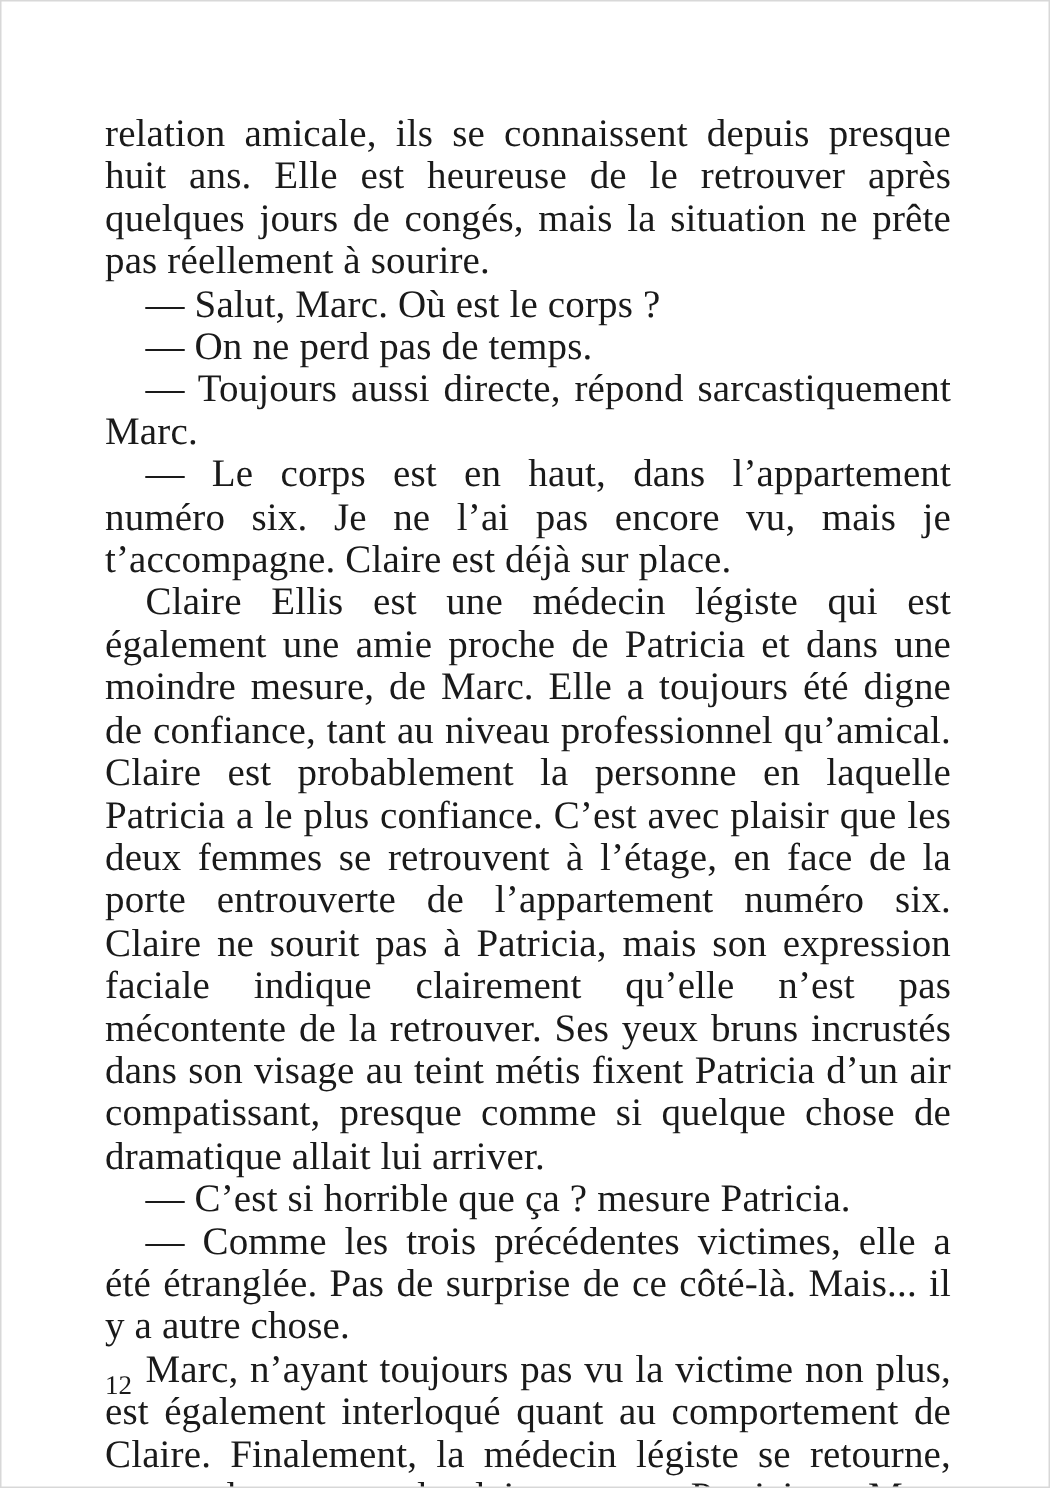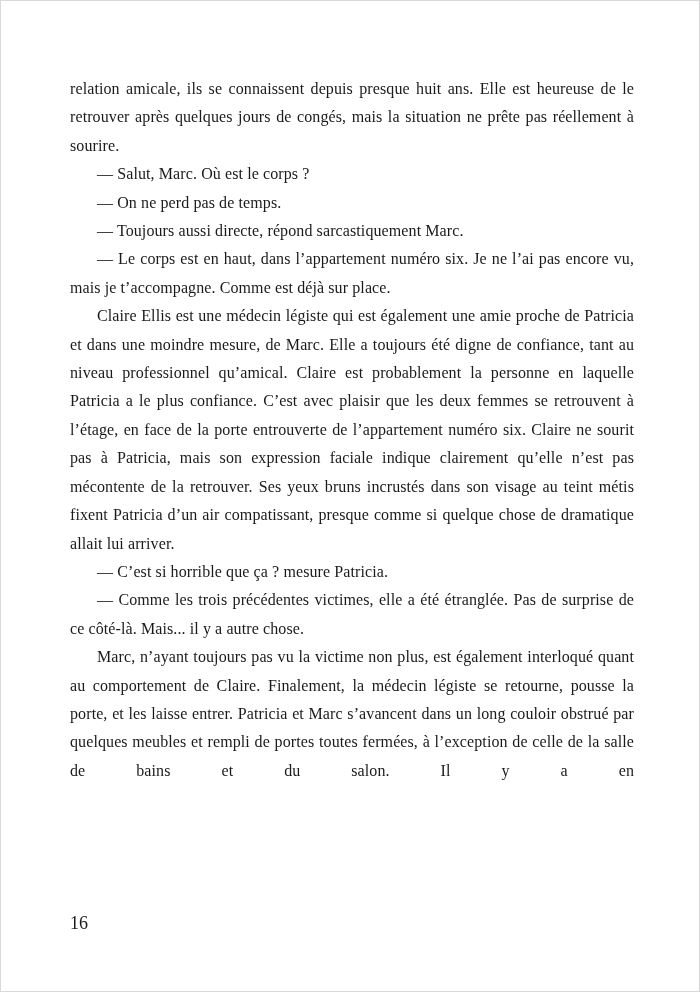--- a/index.html
+++ b/index.html
@@ -20,21 +20,21 @@
   }
   .text-block {
     position: absolute;
     top: 74px;
     left: 69px;
     width: 564px;
   }
   .text-block p {
     margin: 0;
     padding: 0;
-    font-size: 16px;
+    font-size: 26px;
     line-height: 28.4px;
     text-align: justify;
     letter-spacing: 0.1px;
   }
   .text-block p.indent {
     text-indent: 27px;
   }
   .text-block p.cont:last-child {
     text-align-last: justify;
   }
@@ -48,20 +48,20 @@
 </style>
 </head>
 <body>
 
 <div class="page">
   <div class="text-block">
     <p>relation amicale, ils se connaissent depuis presque huit ans. Elle est heureuse de le retrouver après quelques jours de congés, mais la situation ne prête pas réellement à sourire.</p>
     <p class="indent">— Salut, Marc. Où est le corps ?</p>
     <p class="indent">— On ne perd pas de temps.</p>
     <p class="indent">— Toujours aussi directe, répond sarcastiquement Marc.</p>
-    <p class="indent">— Le corps est en haut, dans l’appartement numéro six. Je ne l’ai pas encore vu, mais je t’accompagne. Comme est déjà sur place.</p>
+    <p class="indent">— Le corps est en haut, dans l’appartement numéro six. Je ne l’ai pas encore vu, mais je t’accompagne. Claire est déjà sur place.</p>
     <p class="indent">Claire Ellis est une médecin légiste qui est également une amie proche de Patricia et dans une moindre mesure, de Marc. Elle a toujours été digne de confiance, tant au niveau professionnel qu’amical. Claire est probablement la personne en laquelle Patricia a le plus confiance. C’est avec plaisir que les deux femmes se retrouvent à l’étage, en face de la porte entrouverte de l’appartement numéro six. Claire ne sourit pas à Patricia, mais son expression faciale indique clairement qu’elle n’est pas mécontente de la retrouver. Ses yeux bruns incrustés dans son visage au teint métis fixent Patricia d’un air compatissant, presque comme si quelque chose de dramatique allait lui arriver.</p>
     <p class="indent">— C’est si horrible que ça ? mesure Patricia.</p>
     <p class="indent">— Comme les trois précédentes victimes, elle a été étranglée. Pas de surprise de ce côté-là. Mais... il y a autre chose.</p>
     <p class="indent cont">Marc, n’ayant toujours pas vu la victime non plus, est également interloqué quant au comportement de Claire. Finalement, la médecin légiste se retourne, pousse la porte, et les laisse entrer. Patricia et Marc s’avancent dans un long couloir obstrué par quelques meubles et rempli de portes toutes fermées, à l’exception de celle de la salle de bains et du salon. Il y a en</p>
   </div>
-  <div class="page-number">16</div>
+  <div class="page-number">12</div>
 </div>
 
 </body></html>

